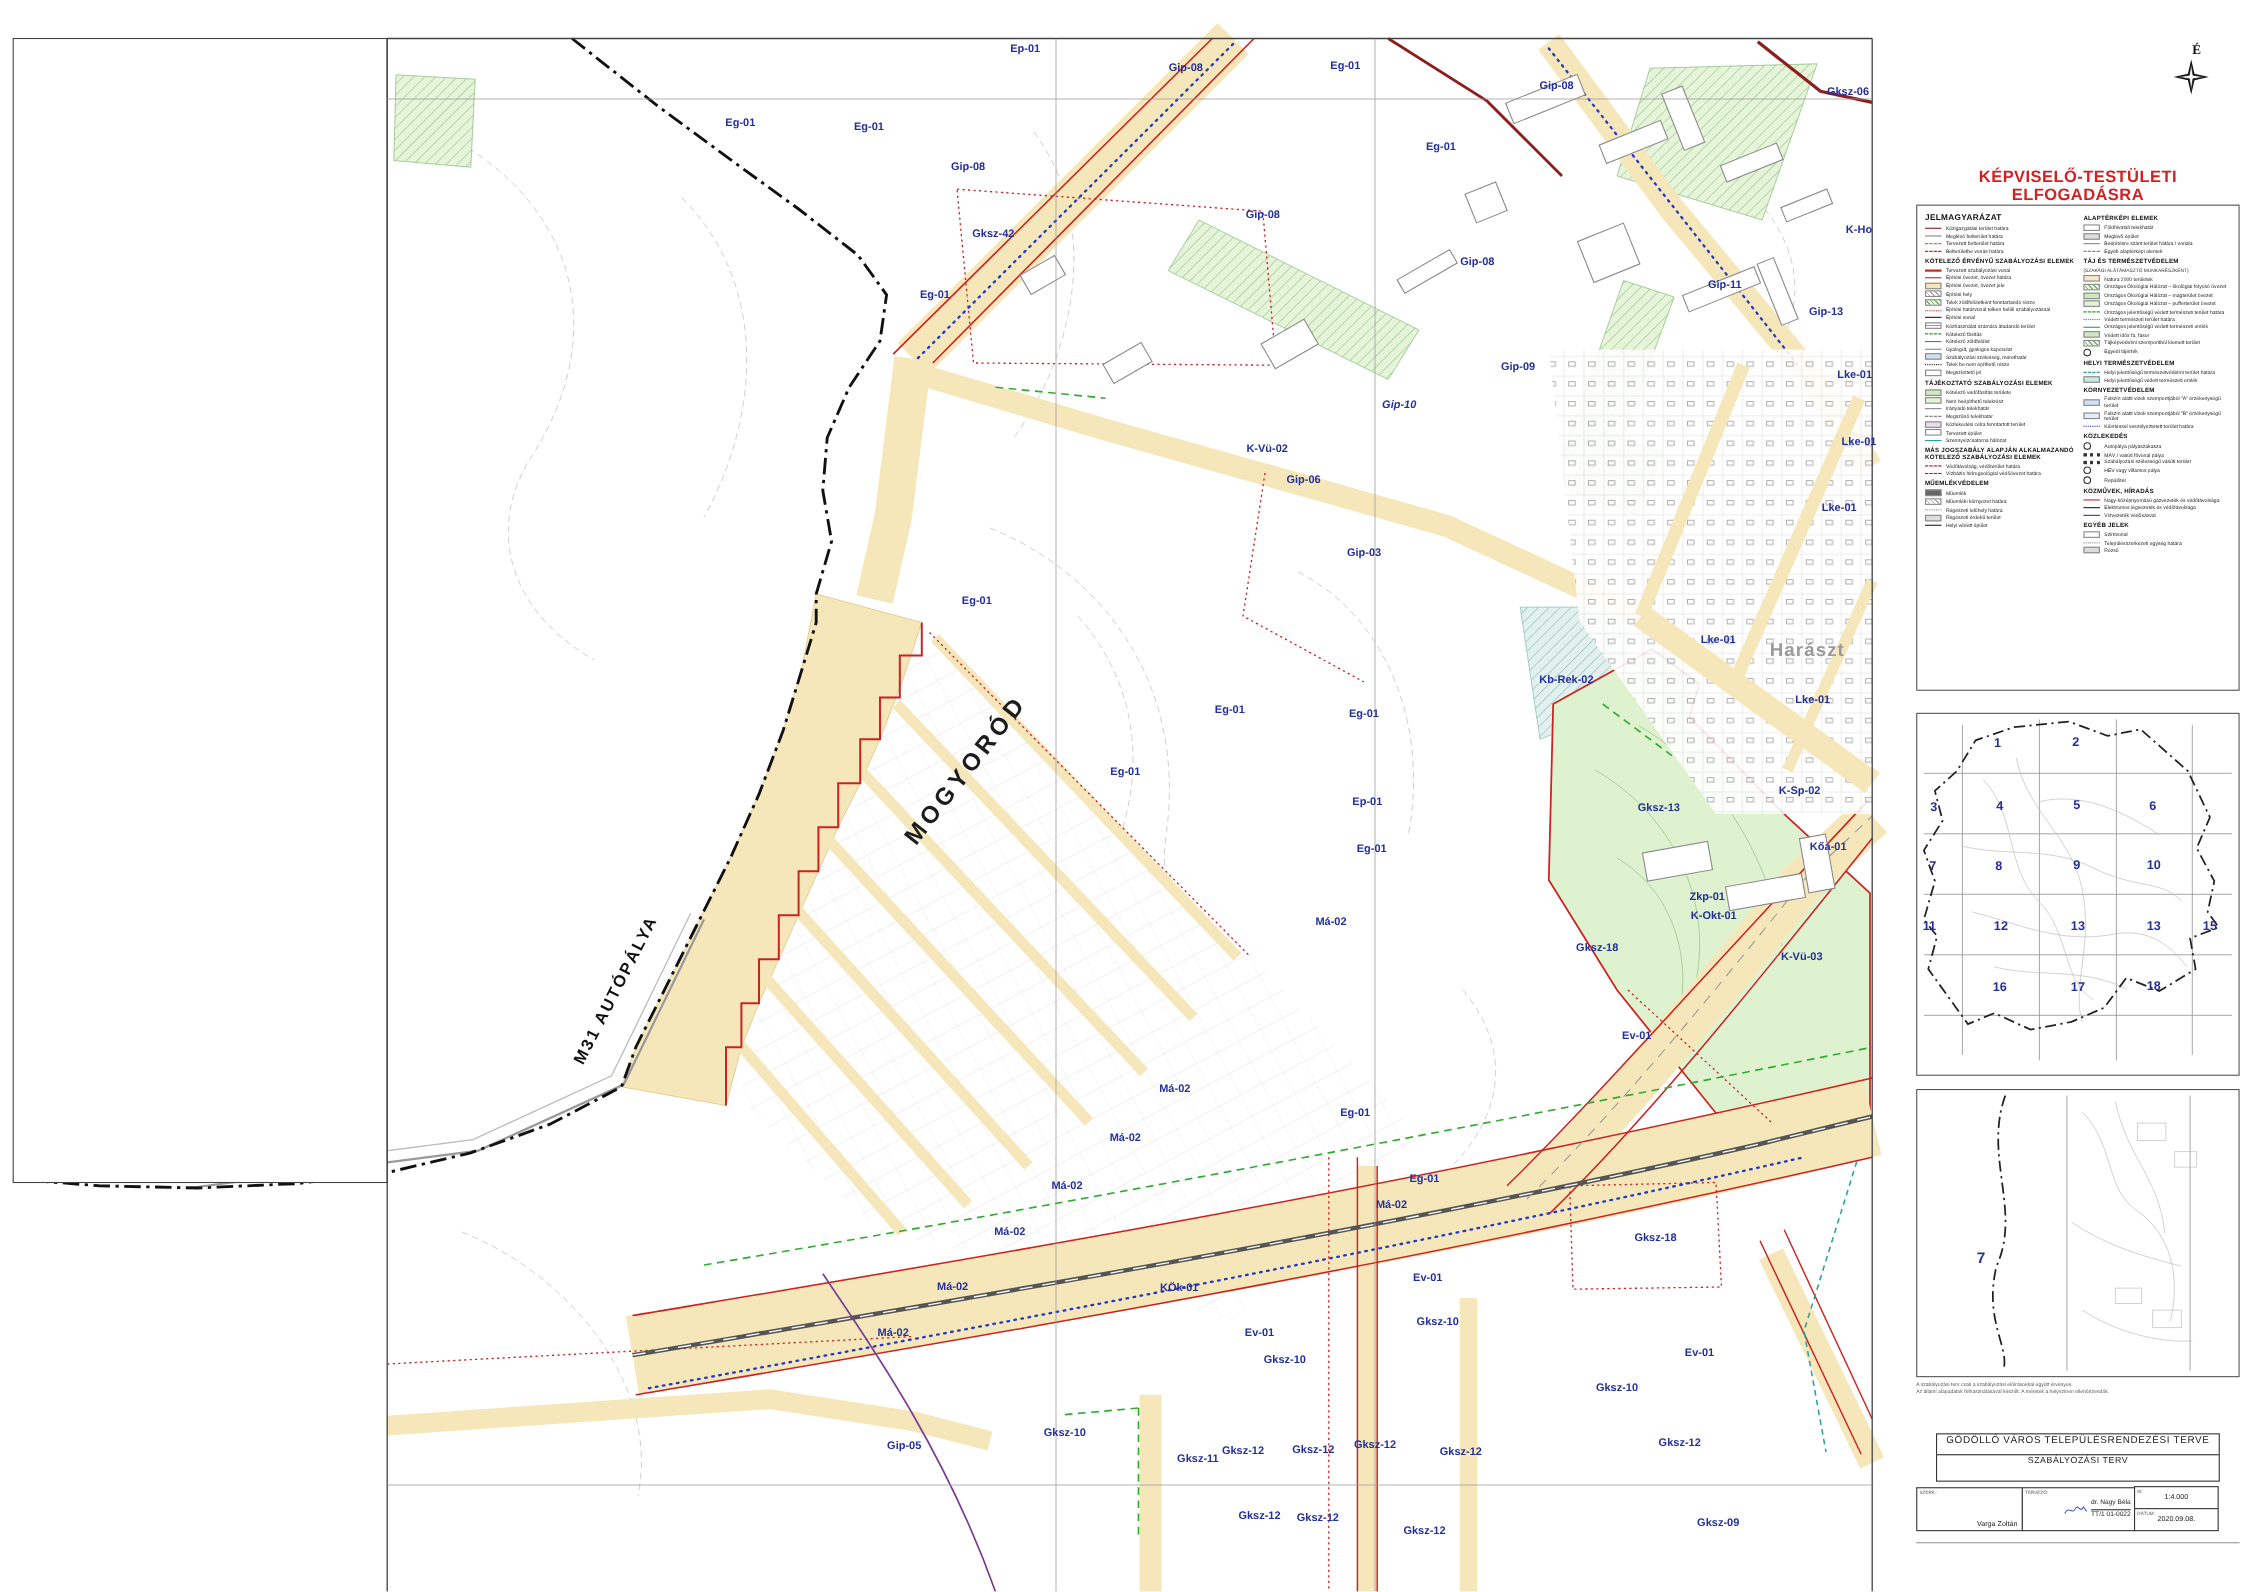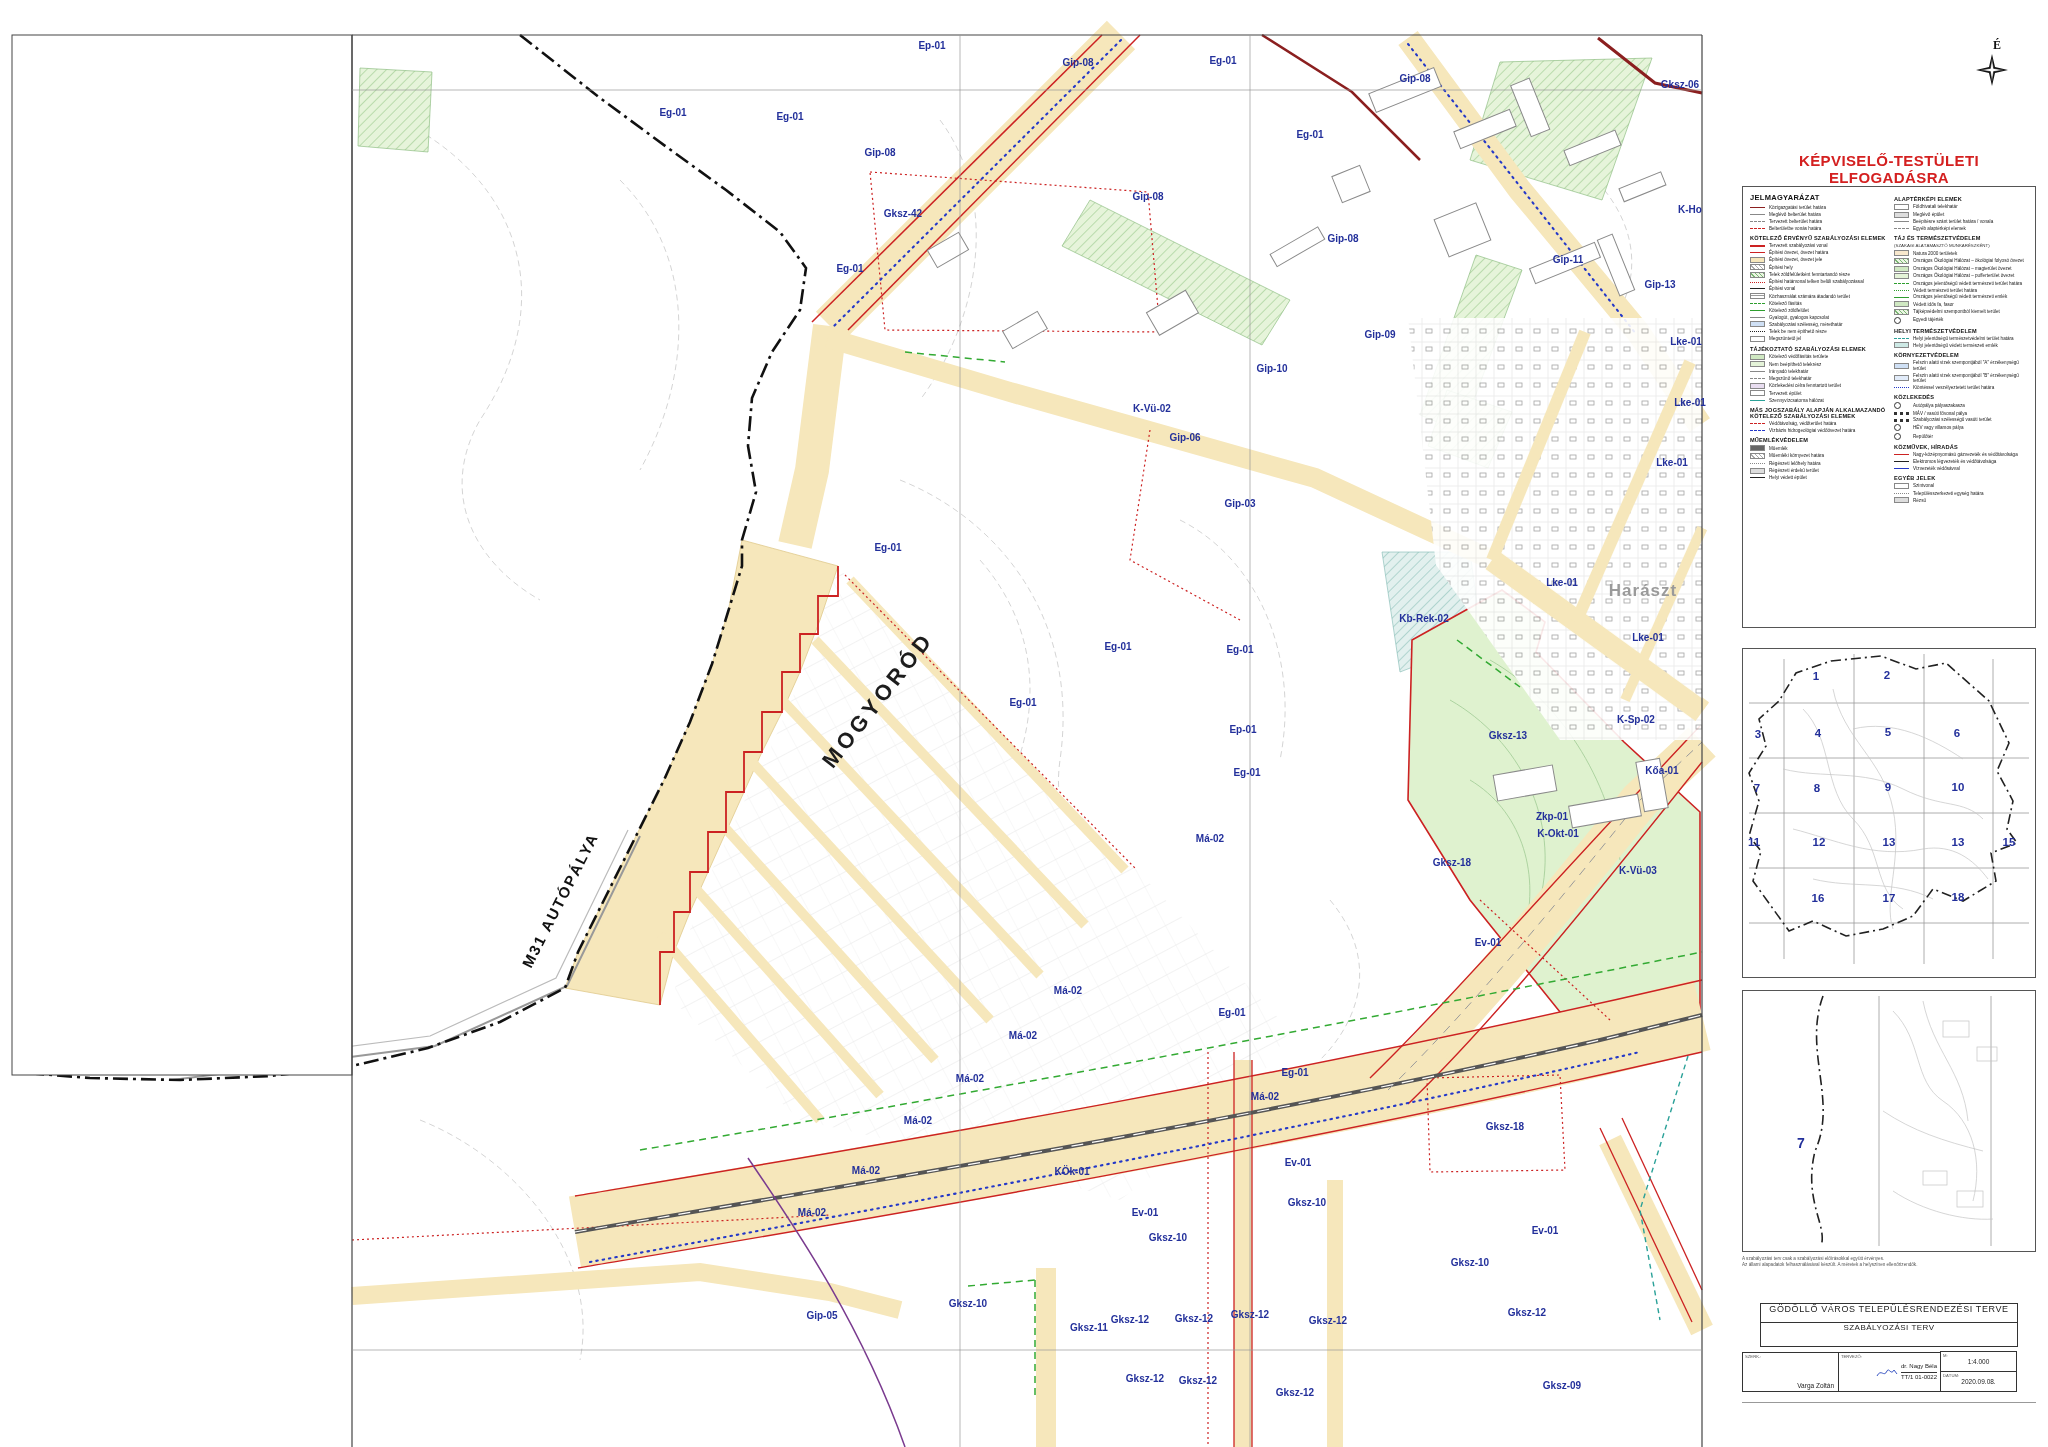--- a/index.html
+++ b/index.html
@@ -268,21 +268,21 @@
       <div class="zone-label" style="left: 903px; top: 213px; transform: translate(-50%, -50%);">Gksz-42</div>
       <div class="zone-label" style="left: 850px; top: 268px; transform: translate(-50%, -50%);">Eg-01</div>
       <div class="zone-label" style="left: 1148px; top: 196px; transform: translate(-50%, -50%);">Gip-08</div>
       <div class="zone-label" style="left: 1343px; top: 238px; transform: translate(-50%, -50%);">Gip-08</div>
       <div class="zone-label" style="left: 1690px; top: 209px; transform: translate(-50%, -50%);">K-Ho</div>
       <div class="zone-label" style="left: 1568px; top: 259px; transform: translate(-50%, -50%);">Gip-11</div>
       <div class="zone-label" style="left: 1660px; top: 284px; transform: translate(-50%, -50%);">Gip-13</div>
       <div class="zone-label" style="left: 1686px; top: 341px; transform: translate(-50%, -50%);">Lke-01</div>
       <div class="zone-label" style="left: 1690px; top: 402px; transform: translate(-50%, -50%);">Lke-01</div>
       <div class="zone-label" style="left: 1380px; top: 334px; transform: translate(-50%, -50%);">Gip-09</div>
-      <div class="zone-label" style="left: 1272px; top: 368px; transform: translate(-50%, -50%);">Gip-10</div>
+      <div class="zone-label" style="left: 1272px; top: 368px; transform: translate(-50%, -50%); font-style: italic;">Gip-10</div>
       <div class="zone-label" style="left: 1152px; top: 408px; transform: translate(-50%, -50%);">K-Vü-02</div>
       <div class="zone-label" style="left: 1185px; top: 437px; transform: translate(-50%, -50%);">Gip-06</div>
       <div class="zone-label" style="left: 1240px; top: 503px; transform: translate(-50%, -50%);">Gip-03</div>
       <div class="zone-label" style="left: 1672px; top: 462px; transform: translate(-50%, -50%);">Lke-01</div>
       <div class="zone-label" style="left: 888px; top: 547px; transform: translate(-50%, -50%);">Eg-01</div>
       <div class="zone-label" style="left: 1118px; top: 646px; transform: translate(-50%, -50%);">Eg-01</div>
       <div class="zone-label" style="left: 1240px; top: 649px; transform: translate(-50%, -50%);">Eg-01</div>
       <div class="zone-label" style="left: 1424px; top: 618px; transform: translate(-50%, -50%);">Kb-Rek-02</div>
       <div class="zone-label" style="left: 1562px; top: 582px; transform: translate(-50%, -50%);">Lke-01</div>
       <div class="zone-label place" style="left: 1643px; top: 591px; transform: translate(-50%, -50%);">Harászt</div>

